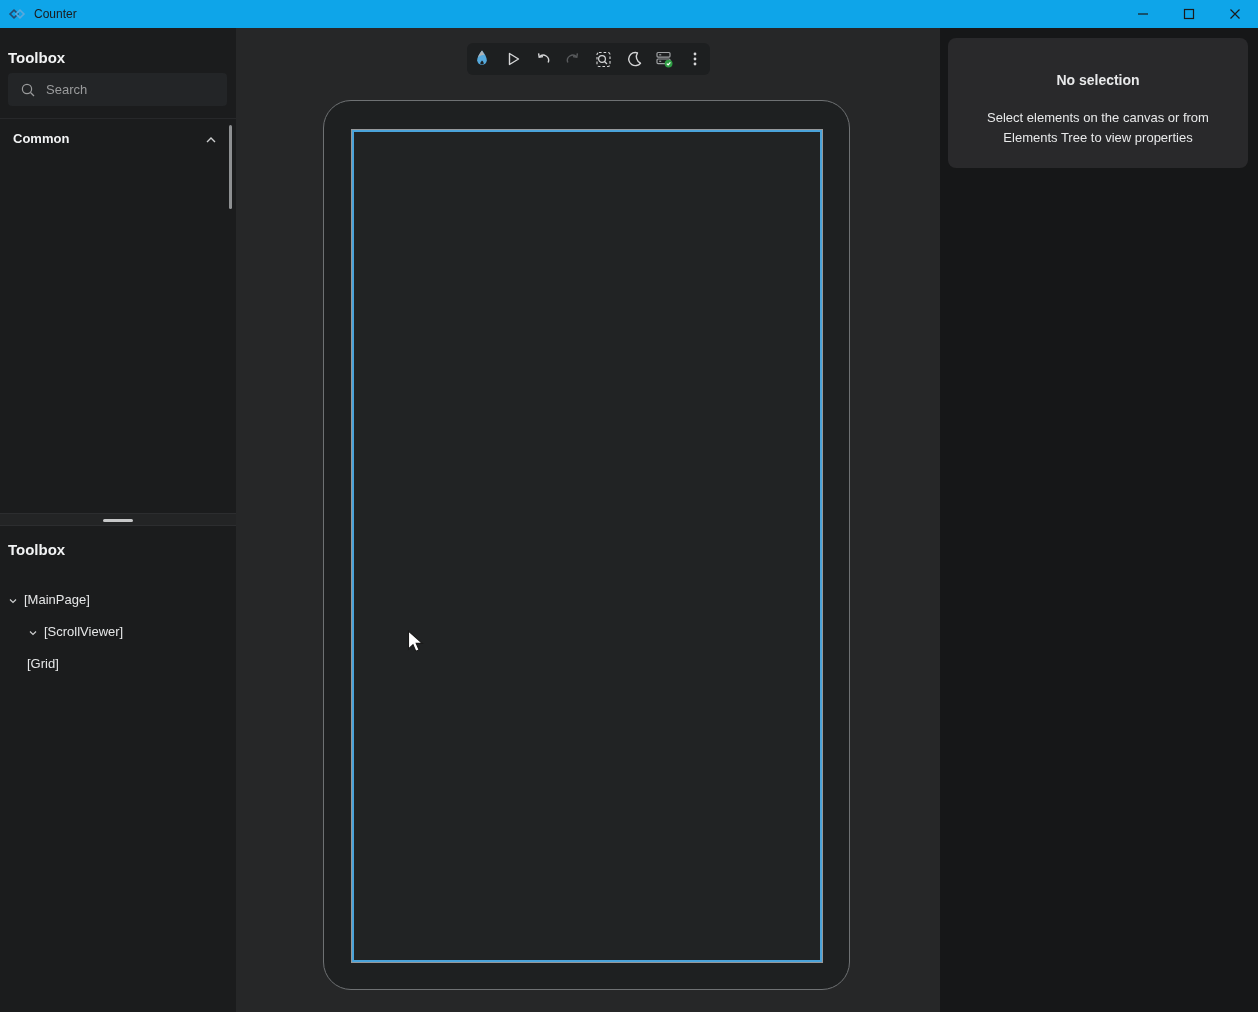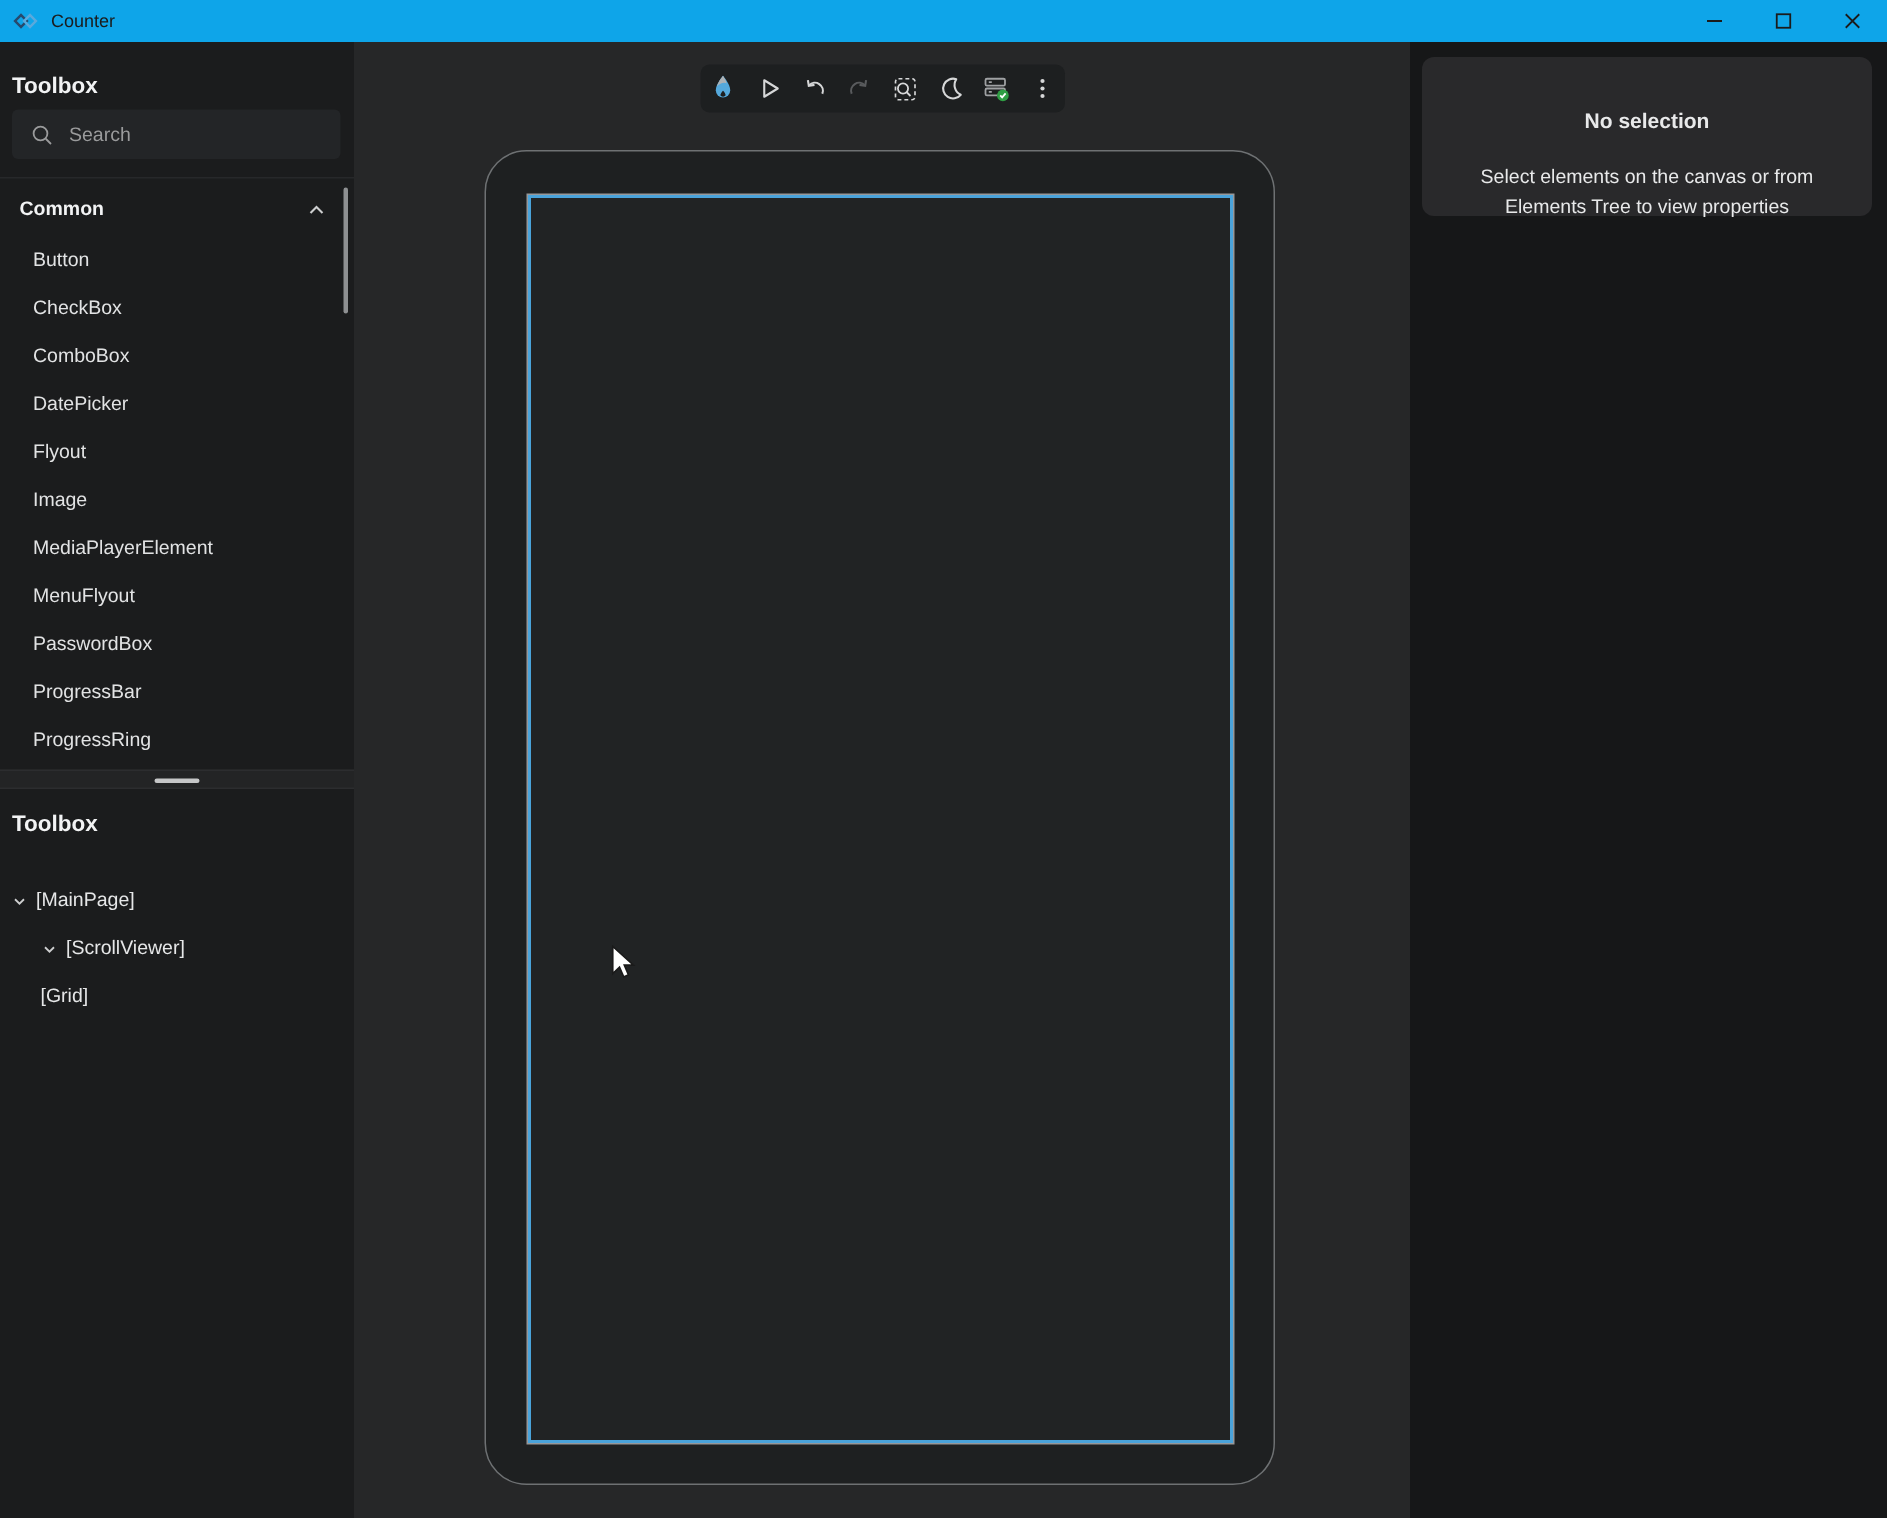--- a/index.html
+++ b/index.html
@@ -56,21 +56,21 @@
            cursor:default; }
   .device { position:absolute; left:87px; top:72px; width:527px; height:890px;
             border:1.5px solid #6e7173; border-radius:28px; background:#1e2021; }
   .screen { position:absolute; left:116px; top:102px; width:470px; height:832px;
             background:#212324; border:2px solid #4aa3da; box-shadow:0 0 0 1px #96989a; }
   .cursor { position:absolute; left:171px; top:602px; pointer-events:none; }
 
   
   .panel-right { position:absolute; top:28px; left:940px; width:318px; height:984px;
                  background:#161718; }
-  .card { position:absolute; left:8px; top:10px; width:300px; height:106px;
+  .card { position:absolute; left:8px; top:10px; width:300px; height:130px;
           background:#29292b; border-radius:8px; text-align:center; color:#e8e9ea; }
   .card-title { margin-top:34px; font-size:14px; font-weight:bold; }
   .card-msg { margin:20px auto 0; width:262px; font-size:13px; line-height:20px; }
 </style>
 </head>
 <body>
 
 <div class="stage">
 
   <div class="titlebar">
@@ -117,33 +117,20 @@
       <span class="section-label">Common</span>
       <span class="section-chev">
         <svg width="16" height="16" viewBox="0 0 16 16">
           <polyline points="4,10 8,6 12,10" fill="none" stroke="#cdcecf" stroke-width="1.4"></polyline>
           </svg>
       </span>
     </div>
 
     <div class="vscroll"></div>
 
-    <div class="tool-list">
-      <div class="list-item">Button</div>
-      <div class="list-item">CheckBox</div>
-      <div class="list-item">ComboBox</div>
-      <div class="list-item">DatePicker</div>
-      <div class="list-item">Flyout</div>
-      <div class="list-item">Image</div>
-      <div class="list-item">MediaPlayerElement</div>
-      <div class="list-item">MenuFlyout</div>
-      <div class="list-item">PasswordBox</div>
-      <div class="list-item">ProgressBar</div>
-      <div class="list-item">ProgressRing</div>
-    </div>
 
     <div class="splitter">
       <div class="grip"></div>
     </div>
 
     <div class="heading" style="top:513px">Toolbox</div>
 
     <div class="tree">
       <div class="tree-row ind0">
         <span class="chev">

